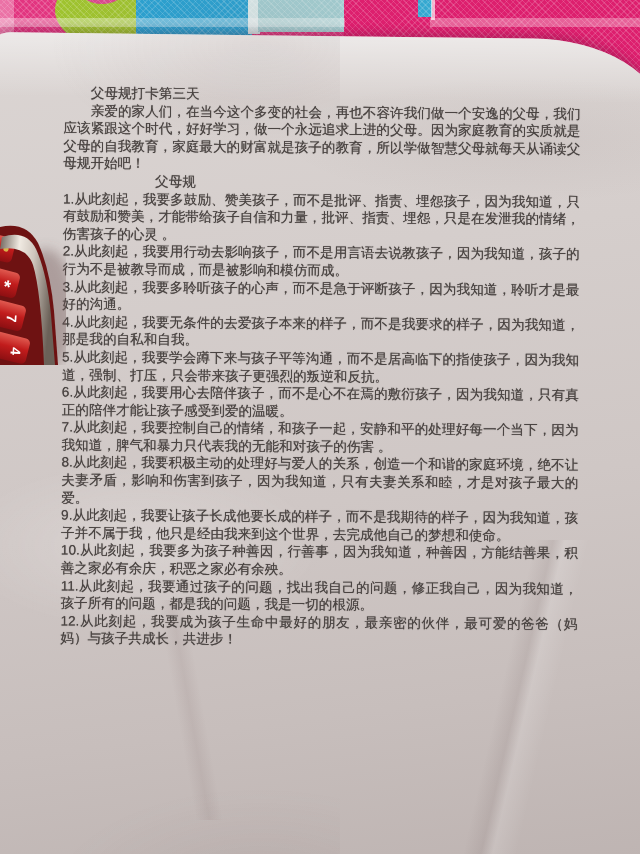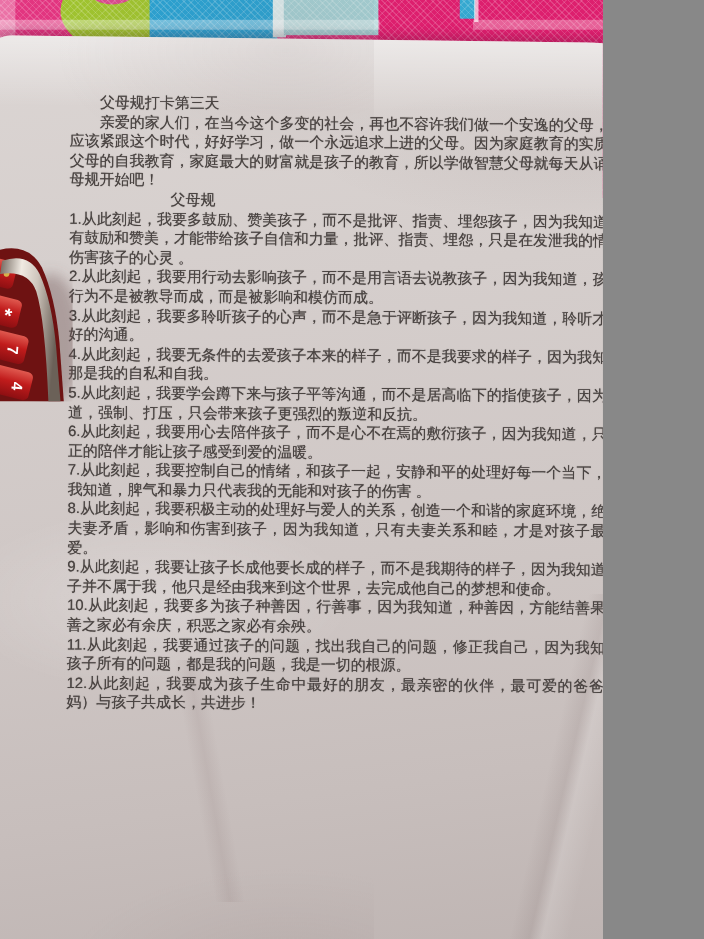--- a/index.html
+++ b/index.html
@@ -1,17 +1,17 @@
 <!DOCTYPE html>
 <html><head>
 <meta charset="utf-8">
 <style>
   html,body{margin:0;padding:0;background:#888;}
   #stage{
-    position:relative;width:548px;height:854px;overflow:hidden;
+    position:relative;width:640px;height:854px;overflow:hidden;
     font-family:"Liberation Sans","DejaVu Sans",sans-serif;
     background:#c9c0be;
   }
   
   #fabric{position:absolute;left:0;top:0;width:640px;height:180px;background:#e23580;}
   .fab{position:absolute;}
   #fab-green{left:55px;top:-26px;width:100px;height:72px;border-radius:50%;background:#9fc32f;}
   #fab-green-inner{left:78px;top:-30px;width:48px;height:34px;border-radius:50%;background:#d94a8c;}
   #fab-blue{left:136px;top:0;width:116px;height:40px;background:#2aa2d2;}
   #fab-gap{left:248px;top:0;width:12px;height:34px;background:#d9e9ea;}

